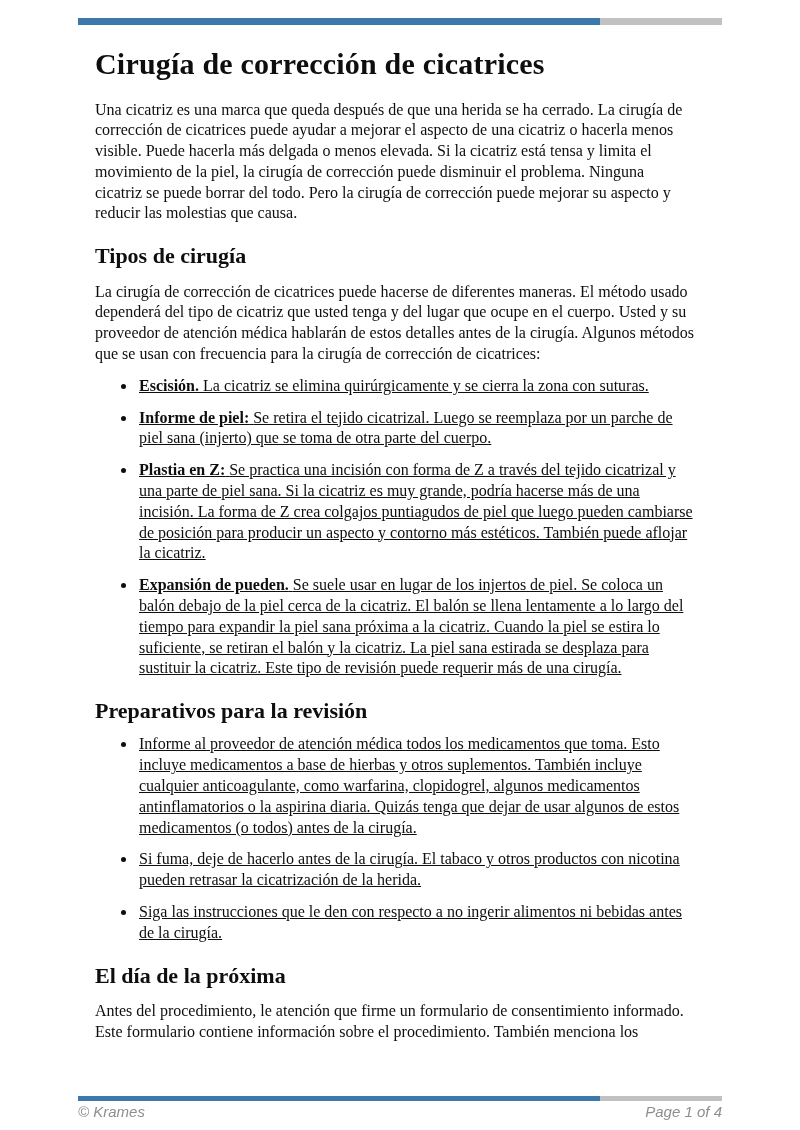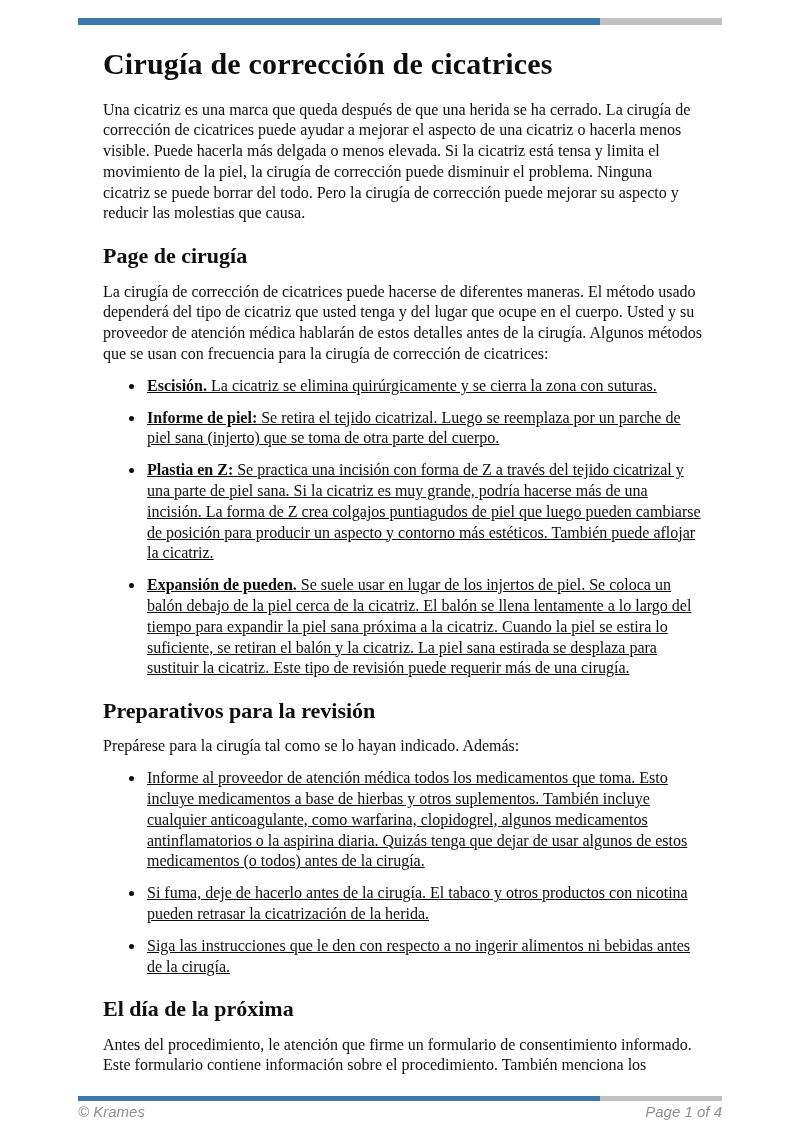--- a/index.html
+++ b/index.html
@@ -26,21 +26,21 @@
     display: flex;
   }
   .rule.top { top: 18px; height: 7px; }
   .rule.bottom { top: 1096px; height: 5px; }
   .rule .seg-blue { width: 81%; height: 100%; }
   .rule .seg-gray { width: 19%; height: 100%; }
 
   
   .content {
     position: absolute;
-    left: 103px;
+    left: 95px;
     top: 0;
     width: 600px;
   }
   h1 {
     margin-top: 47px;
     font-size: 30px;
     line-height: 1.15;
     font-weight: bold;
     letter-spacing: 0.2px;
   }
@@ -94,21 +94,21 @@
     <div class="seg-blue" style="background: rgb(61, 120, 173);"></div>
     <div class="seg-gray" style="background: rgb(193, 193, 193);"></div>
   </div>
 
   <div class="content">
 
     <h1>Cirugía de corrección de cicatrices</h1>
 
     <p>Una cicatriz es una marca que queda después de que una herida se ha cerrado. La cirugía de corrección de cicatrices puede ayudar a mejorar el aspecto de una cicatriz o hacerla menos visible. Puede hacerla más delgada o menos elevada. Si la cicatriz está tensa y limita el movimiento de la piel, la cirugía de corrección puede disminuir el problema. Ninguna cicatriz se puede borrar del todo. Pero la cirugía de corrección puede mejorar su aspecto y reducir las molestias que causa.</p>
 
-    <h2>Page de cirugía</h2>
+    <h2>Tipos de cirugía</h2>
     <p>La cirugía de corrección de cicatrices puede hacerse de diferentes maneras. El método usado dependerá del tipo de cicatriz que usted tenga y del lugar que ocupe en el cuerpo. Usted y su proveedor de atención médica hablarán de estos detalles antes de la cirugía. Algunos métodos que se usan con frecuencia para la cirugía de corrección de cicatrices:</p>
     <ul>
       <li>
         <span class="lead">Escisión.</span>
         <span>La cicatriz se elimina quirúrgicamente y se cierra la zona con suturas.</span>
       </li>
       <li>
         <span class="lead">Informe de piel:</span>
         <span>Se retira el tejido cicatrizal. Luego se reemplaza por un parche de piel sana (injerto) que se toma de otra parte del cuerpo.</span>
       </li>
@@ -116,21 +116,20 @@
         <span class="lead">Plastia en Z:</span>
         <span>Se practica una incisión con forma de Z a través del tejido cicatrizal y una parte de piel sana. Si la cicatriz es muy grande, podría hacerse más de una incisión. La forma de Z crea colgajos puntiagudos de piel que luego pueden cambiarse de posición para producir un aspecto y contorno más estéticos. También puede aflojar la cicatriz.</span>
       </li>
       <li>
         <span class="lead">Expansión de pueden.</span>
         <span>Se suele usar en lugar de los injertos de piel. Se coloca un balón debajo de la piel cerca de la cicatriz. El balón se llena lentamente a lo largo del tiempo para expandir la piel sana próxima a la cicatriz. Cuando la piel se estira lo suficiente, se retiran el balón y la cicatriz. La piel sana estirada se desplaza para sustituir la cicatriz. Este tipo de revisión puede requerir más de una cirugía.</span>
       </li>
     </ul>
 
     <h2>Preparativos para la revisión</h2>
-    <p>Prepárese para la cirugía tal como se lo hayan indicado. Además:</p>
     <ul>
       <li>
         <span>Informe al proveedor de atención médica todos los medicamentos que toma. Esto incluye medicamentos a base de hierbas y otros suplementos. También incluye cualquier anticoagulante, como warfarina, clopidogrel, algunos medicamentos antinflamatorios o la aspirina diaria. Quizás tenga que dejar de usar algunos de estos medicamentos (o todos) antes de la cirugía.</span>
       </li>
       <li>
         <span>Si fuma, deje de hacerlo antes de la cirugía. El tabaco y otros productos con nicotina pueden retrasar la cicatrización de la herida.</span>
       </li>
       <li>
         <span>Siga las instrucciones que le den con respecto a no ingerir alimentos ni bebidas antes de la cirugía.</span>
       </li>

